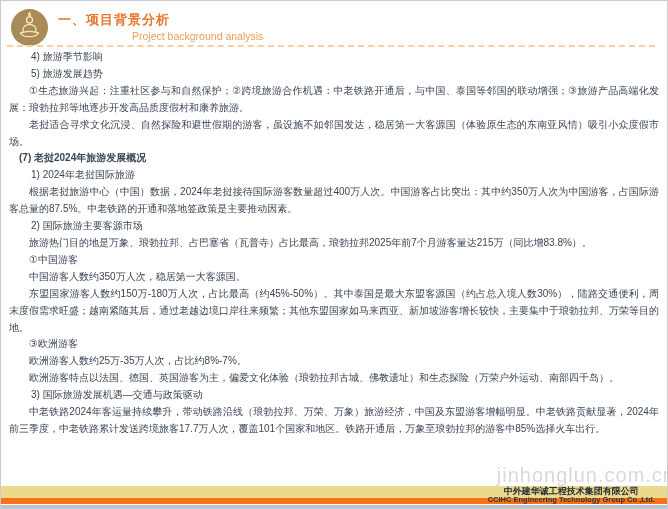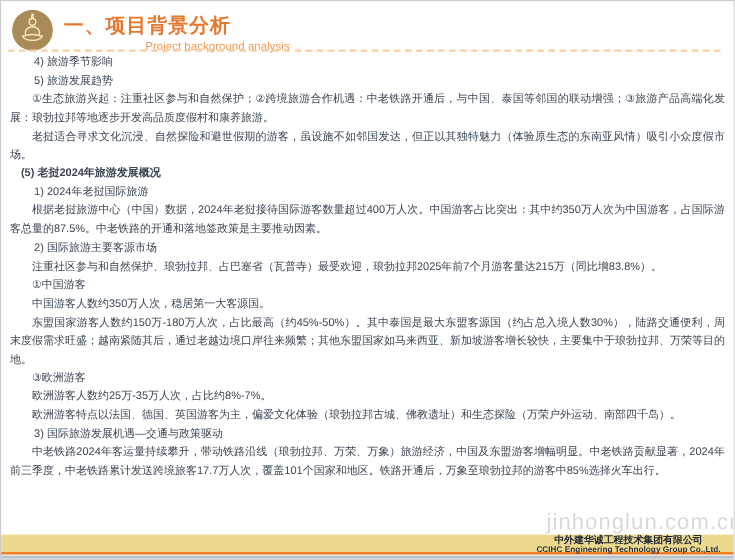--- a/index.html
+++ b/index.html
@@ -16,21 +16,21 @@
   }
 
   
   .header { position: relative; height: 47px; }
   .logo-badge {
     position: absolute; left: 9px; top: 7px;
     width: 39px; height: 39px;
   }
   .title-block { position: absolute; left: 57px; top: 10px; white-space: nowrap; }
   .title-cn {
-    font-size: 18px; font-weight: 700; color: #e8762c;
+    font-size: 13px; font-weight: 700; color: #e8762c;
     letter-spacing: 1px;
   }
   .title-en {
     font-size: 10.5px; color: #ef9b57; margin-top: 1px; margin-left: 26px; padding-left: 48px;
   }
   .header-rule {
     position: absolute; left: 6px; right: 12px; top: 44px;
     border-top: 2px dashed #f7cfa5;
   }
 
@@ -51,21 +51,21 @@
   .watermark {
     position: absolute; right: -8px; bottom: 21px;
     font-size: 20px; color: #d9d9d9; letter-spacing: 1px;
     white-space: nowrap; pointer-events: none;
   }
 
   
   .footer-bar {
     position: absolute; left: 0; right: 0; bottom: 4px; height: 18px;
     background: #ecd98d;
-    border-bottom: 2px solid #f97316;
+    border-bottom: 6px solid #f97316;
   }
   .company {
     position: absolute; right: 12px; top: 0;
     text-align: center; color: #202a38;
   }
   .company-cn { font-size: 9px; font-weight: 700; line-height: 10px; }
   .company-en { font-size: 7.5px; font-weight: 700; line-height: 8px; color: #2b3442; }
 
   .bottom-strip {
     position: absolute; left: 0; right: 0; bottom: 0; height: 3px;
@@ -96,26 +96,26 @@
       <div class="title-cn">一、项目背景分析</div>
       <div class="title-en">Project background analysis</div>
     </div>
     <div class="header-rule"></div>
   </div>
 
   <div class="content">
       <p class="item">4) 旅游季节影响</p>
       <p class="item">5) 旅游发展趋势</p>
       <p class="para">①生态旅游兴起：注重社区参与和自然保护；②跨境旅游合作机遇：中老铁路开通后，与中国、泰国等邻国的联动增强；③旅游产品高端化发展：琅勃拉邦等地逐步开发高品质度假村和康养旅游。</p>
-      <p class="para">老挝适合寻求文化沉浸、自然探险和避世假期的游客，虽设施不如邻国发达，但正以其独特魅力（体验原生态的东南亚风情）吸引小众度假市场。</p>
-      <p class="h2">(5) 老挝2024年旅游发展概况</p>
+      <p class="para">老挝适合寻求文化沉浸、自然探险和避世假期的游客，虽设施不如邻国发达，稳居第一大客源国（体验原生态的东南亚风情）吸引小众度假市场。</p>
+      <p class="h2">(7) 老挝2024年旅游发展概况</p>
       <p class="item">1) 2024年老挝国际旅游</p>
       <p class="para">根据老挝旅游中心（中国）数据，2024年老挝接待国际游客数量超过400万人次。中国游客占比突出：其中约350万人次为中国游客，占国际游客总量的87.5%。中老铁路的开通和落地签政策是主要推动因素。</p>
       <p class="item">2) 国际旅游主要客源市场</p>
-      <p class="para">注重社区参与和自然保护、琅勃拉邦、占巴塞省（瓦普寺）最受欢迎，琅勃拉邦2025年前7个月游客量达215万（同比增83.8%）。</p>
+      <p class="para">旅游热门目的地是万象、琅勃拉邦、占巴塞省（瓦普寺）占比最高，琅勃拉邦2025年前7个月游客量达215万（同比增83.8%）。</p>
       <p class="para">①中国游客</p>
       <p class="para">中国游客人数约350万人次，稳居第一大客源国。</p>
       <p class="para">东盟国家游客人数约150万-180万人次，占比最高（约45%-50%）。其中泰国是最大东盟客源国（约占总入境人数30%），陆路交通便利，周末度假需求旺盛；越南紧随其后，通过老越边境口岸往来频繁；其他东盟国家如马来西亚、新加坡游客增长较快，主要集中于琅勃拉邦、万荣等目的地。</p>
       <p class="para">③欧洲游客</p>
       <p class="para">欧洲游客人数约25万-35万人次，占比约8%-7%。</p>
       <p class="para">欧洲游客特点以法国、德国、英国游客为主，偏爱文化体验（琅勃拉邦古城、佛教遗址）和生态探险（万荣户外运动、南部四千岛）。</p>
       <p class="item">3) 国际旅游发展机遇—交通与政策驱动</p>
       <p class="para">中老铁路2024年客运量持续攀升，带动铁路沿线（琅勃拉邦、万荣、万象）旅游经济，中国及东盟游客增幅明显。中老铁路贡献显著，2024年前三季度，中老铁路累计发送跨境旅客17.7万人次，覆盖101个国家和地区。铁路开通后，万象至琅勃拉邦的游客中85%选择火车出行。</p>
     </div>
 

